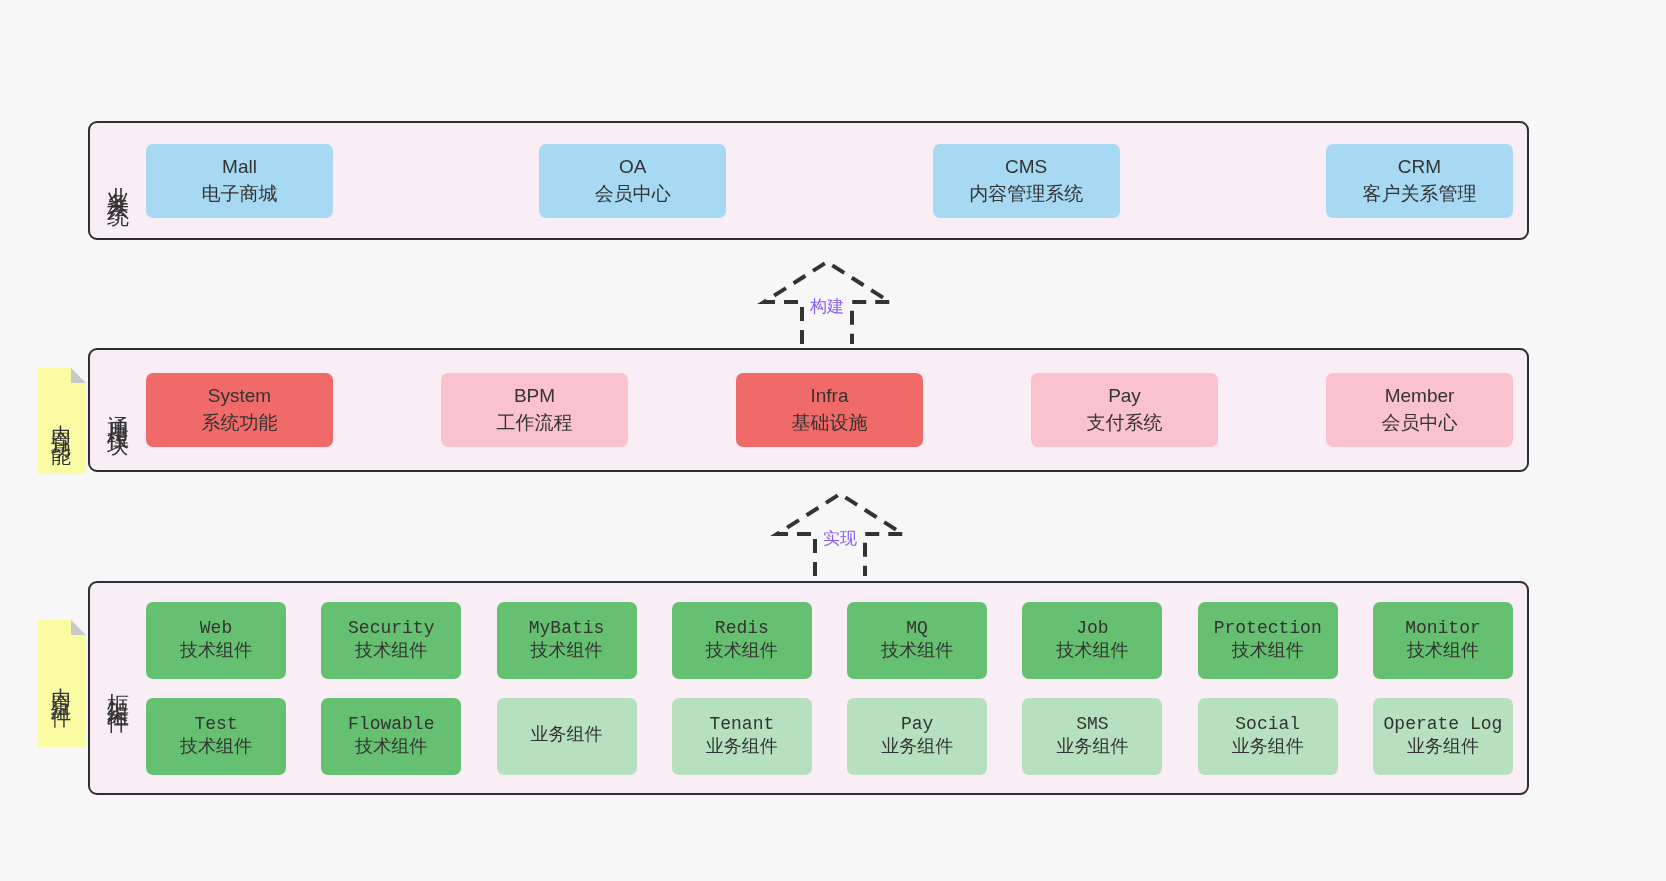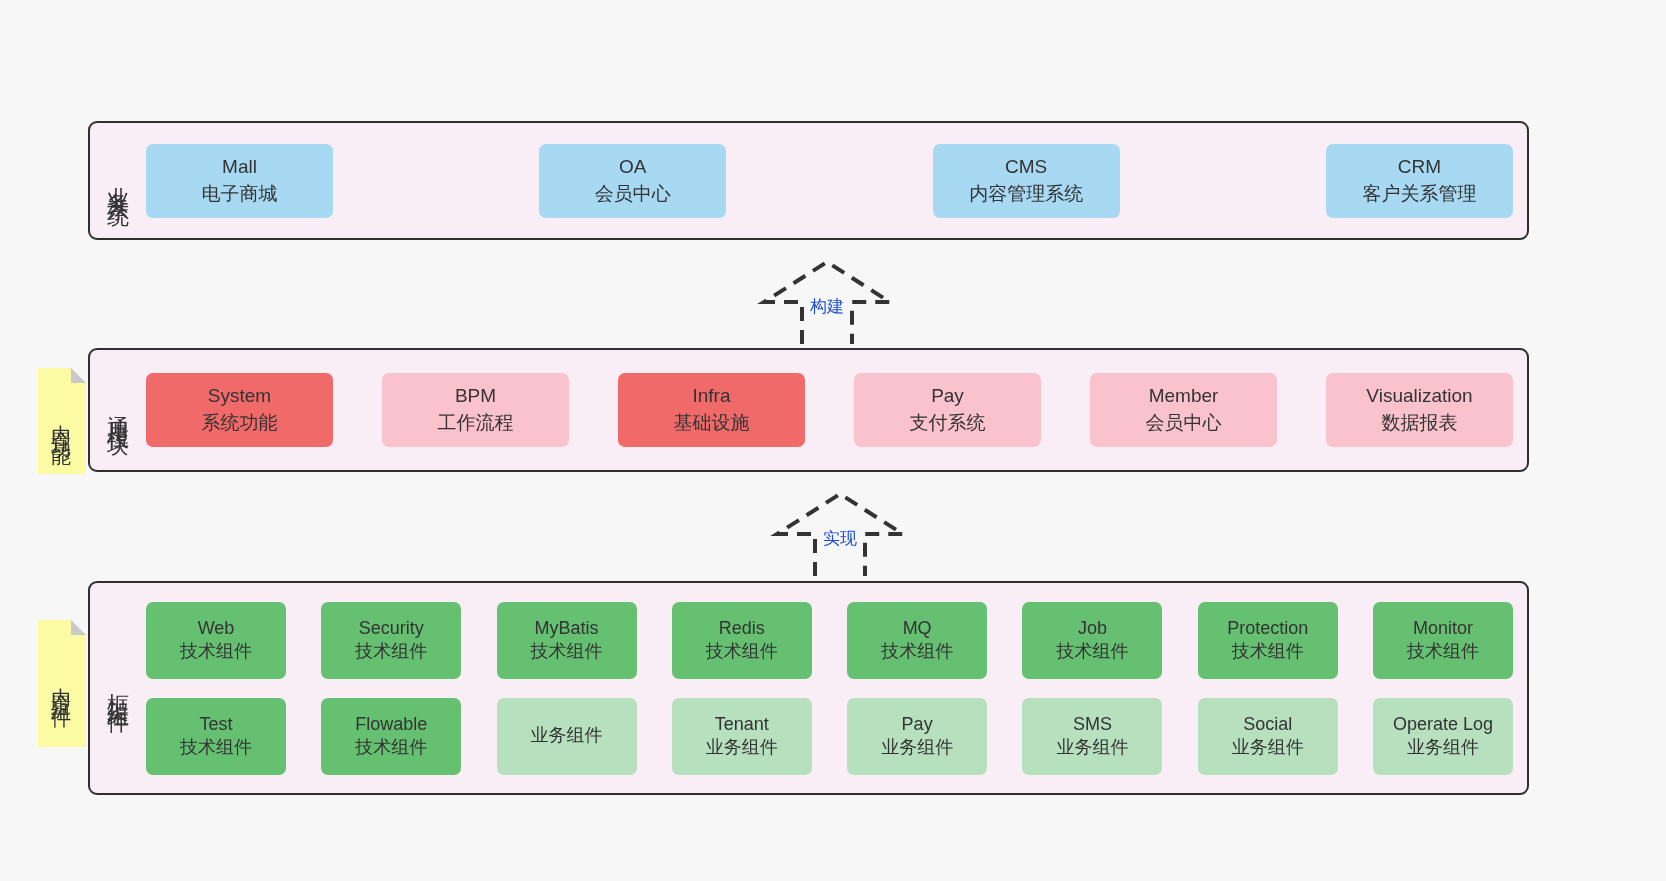--- a/index.html
+++ b/index.html
@@ -14,21 +14,21 @@
   }
   .panel-label{
     position:absolute;left:13px;top:50%;transform:translateY(-50%);
     writing-mode:vertical-rl;text-orientation:upright;
     font-size:22px;letter-spacing:6px;color:#333;white-space:nowrap;
   }
   .panel-content{
     position:absolute;left:56px;right:14px;top:0;bottom:0;
     display:flex;align-items:center;justify-content:space-between;
   }
-  .panel-content.two-rows{flex-direction:column;justify-content:center;gap:19px;}
+  .panel-content.two-rows{flex-direction:column;justify-content:center;gap:19px;font-family:Liberation Mono, monospace;}
   .row8{display:flex;justify-content:space-between;width:100%;}
   
   .box{
     display:flex;flex-direction:column;align-items:center;justify-content:center;
     text-align:center;border-radius:7px;color:#333;
   }
   .box .en,.box .zh{display:block;}
   .bigbox{width:187px;height:74px;font-size:19px;line-height:1.42;}
   .smallbox{width:140px;height:77px;font-size:18px;line-height:1.3;padding:0 5px;box-sizing:border-box;}
   .blue{background:#a7d9f2;}
@@ -47,21 +47,21 @@
     writing-mode:vertical-rl;text-orientation:upright;
     font-size:20px;letter-spacing:7px;color:#333;white-space:nowrap;
   }
   .sticky-modules{top:368px;height:106px;}
   .sticky-framework{top:620px;height:127px;}
   
   .arrow{position:absolute;width:150px;height:88px;z-index:3;}
   .arrow svg{display:block;width:100%;height:100%;}
   .arrow-label{
     position:absolute;left:50%;top:57%;transform:translate(-50%,-50%);
-    background:#f7f7f7;padding:1px 5px;font-size:17px;color:#1d4ed8;white-space:nowrap;
+    background:#f7f7f7;padding:1px 5px;font-size:17px;color:#8b5cf6;white-space:nowrap;
   }
   .arrow-build{left:752px;top:256px;}
   .arrow-implement{left:765px;top:488px;}
   .panel-business{top:121px;height:119px;padding-left:44px;}
   .panel-modules{top:348px;height:124px;text-decoration:underline;}
   .panel-framework{top:581px;height:214px;}
 </style>
 </head>
 <body>
 
@@ -117,24 +117,20 @@
         <span class="zh">基础设施</span>
       </div>
       <div class="box bigbox pink">
         <span class="en">Pay</span>
         <span class="zh">支付系统</span>
       </div>
       <div class="box bigbox pink">
         <span class="en">Member</span>
         <span class="zh">会员中心</span>
       </div>
-      <div class="box bigbox pink">
-        <span class="en">Visualization</span>
-        <span class="zh">数据报表</span>
-      </div>
     </div>
   </div>
 
   <div class="arrow arrow-implement">
     <svg viewBox="0 0 150 88">
       <path d="M50 88 L50 46 L12 46 L75 6 L138 46 L100 46 L100 88" fill="none" stroke="#333333" stroke-width="4" stroke-dasharray="14 9"></path>
     </svg>
     <span class="arrow-label">实现</span>
   </div>
 

